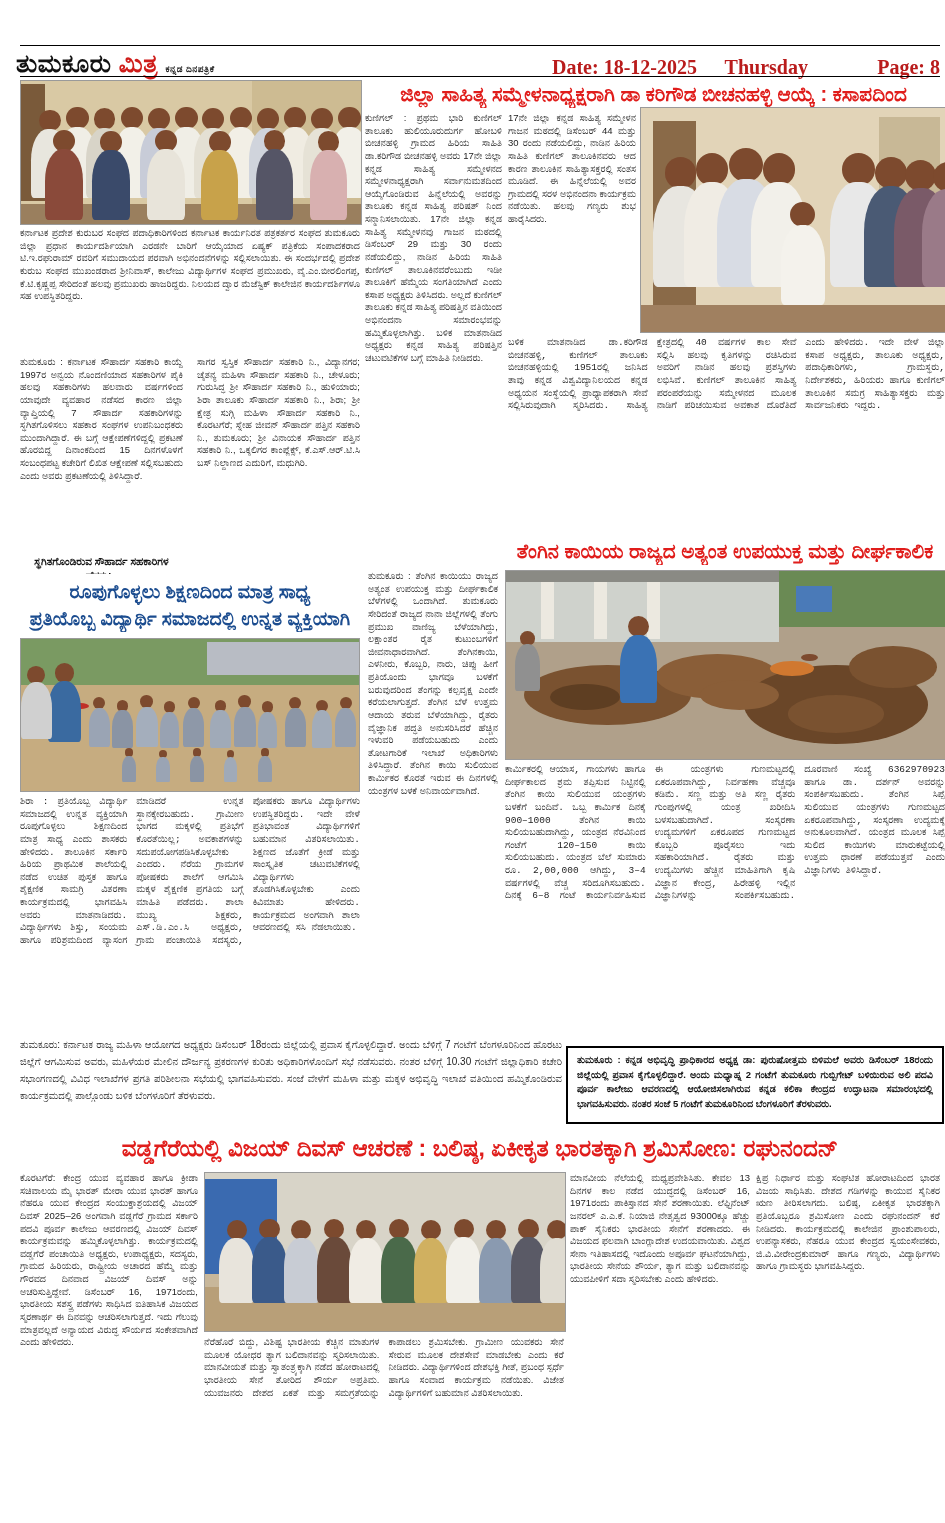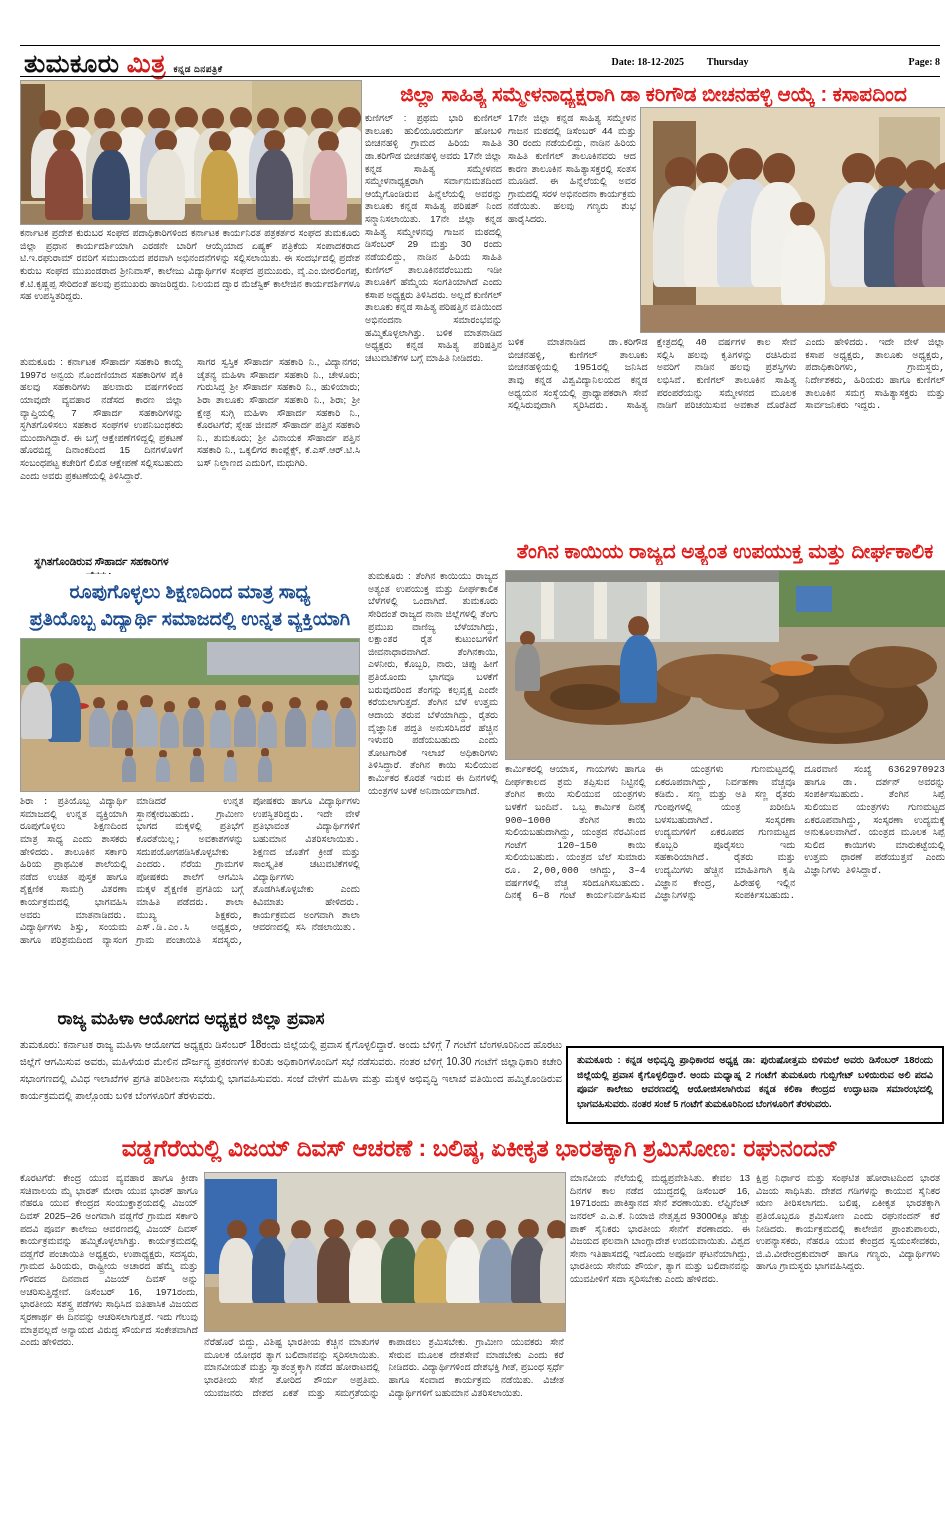--- a/index.html
+++ b/index.html
@@ -3,41 +3,41 @@
 <meta charset="utf-8">
 <style>
   html,body{margin:0;padding:0;background:#e8e8e8;}
   #page{position:relative;width:945px;height:1523px;background:#ffffff;margin:0 auto;
         font-family:"Liberation Sans","DejaVu Sans",sans-serif;color:#1d1d1d;overflow:hidden;}
   .abs{position:absolute;}
   .rule{background:#000;height:1px;}
   .masthead-title{font-weight:bold;font-size:25px;letter-spacing:0.5px;color:#111;}
   .masthead-title .red{color:#cf1d1a;}
   .masthead-tag{font-size:9px;font-weight:bold;color:#222;}
-  .dateline{font-family:"Liberation Serif","DejaVu Serif",serif;font-weight:bold;font-size:10px;color:#000000;}
+  .dateline{font-family:"Liberation Serif","DejaVu Serif",serif;font-weight:bold;font-size:20px;color:#b91c1c;}
   .body-text{font-size:9.5px;line-height:1.33;text-align:justify;overflow:hidden;color:#1d1d1d;
              word-break:break-word;}
   .hl{font-weight:bold;text-align:center;overflow:hidden;}
   .hl-red{color:#e01d1b;}
   .hl-blue{color:#1b4c8f;}
   .hl-black{color:#0d0d0d;}
   .subhead{font-size:10.5px;font-weight:bold;text-align:center;color:#111;line-height:1.3;}
   .photo{position:absolute;overflow:hidden;border:1px solid #9a9a9a;background:#cbb econ;}
   .cols3{column-count:3;column-gap:9px;font-family:Liberation Mono, monospace;}
   .cols2{column-count:2;column-gap:9px;}
   .boxed{border:2px solid #000;padding:5px 9px;font-weight:bold;font-size:9.5px;line-height:1.55;
          text-align:justify;overflow:hidden;color:#111;}
 </style>
 </head>
 <body>
 
 <div id="page">
 
   <div class="abs rule" style="left:20px;top:45px;width:920px;"></div>
-  <div class="abs masthead-title" style="left:24px;top:49px;">
+  <div class="abs masthead-title" style="left:16px;top:49px;">
     <span>ತುಮಕೂರು</span>
     <span class="red">ಮಿತ್ರ</span>
     <span class="masthead-tag">ಕನ್ನಡ ದಿನಪತ್ರಿಕೆ</span>
   </div>
   <div class="abs dateline" style="left:540px;top:56px;width:280px;text-align:center;">
     <span>Date: 18-12-2025</span>
     <span style="display:inline-block;width:18px;"></span>
     <span>Thursday</span>
   </div>
   <div class="abs dateline" style="left:850px;top:56px;width:90px;text-align:right;">Page: 8</div>
@@ -207,21 +207,20 @@
         <div style="position: absolute; left: 2.81534px; top: 0px; width: 7.77571px; height: 7.77571px; border-radius: 50%; background: rgb(125, 74, 46);"></div>
         <div style="position: absolute; left: 0px; top: 6.99814px; width: 13.4064px; height: 24.9219px; background: rgb(160, 170, 184); border-radius: 45% 45% 8% 8%;"></div>
       </div>
       <div style="position: absolute; left: 236.6px; top: 109.44px; width: 14.0448px; height: 33.44px;">
         <div style="position: absolute; left: 2.94941px; top: 0px; width: 8.14598px; height: 8.14598px; border-radius: 50%; background: rgb(125, 74, 46);"></div>
         <div style="position: absolute; left: 0px; top: 7.33139px; width: 14.0448px; height: 26.1086px; background: rgb(146, 156, 172); border-radius: 45% 45% 8% 8%;"></div>
       </div>
     </div>
   <div class="abs body-text cols3" style="left:20px;top:796px;width:340px;height:206px;">ಶಿರಾ : ಪ್ರತಿಯೊಬ್ಬ ವಿದ್ಯಾರ್ಥಿ ಸಮಾಜದಲ್ಲಿ ಉನ್ನತ ವ್ಯಕ್ತಿಯಾಗಿ ರೂಪುಗೊಳ್ಳಲು ಶಿಕ್ಷಣದಿಂದ ಮಾತ್ರ ಸಾಧ್ಯ ಎಂದು ಶಾಸಕರು ಹೇಳಿದರು. ತಾಲೂಕಿನ ಸರ್ಕಾರಿ ಹಿರಿಯ ಪ್ರಾಥಮಿಕ ಶಾಲೆಯಲ್ಲಿ ನಡೆದ ಉಚಿತ ಪುಸ್ತಕ ಹಾಗೂ ಶೈಕ್ಷಣಿಕ ಸಾಮಗ್ರಿ ವಿತರಣಾ ಕಾರ್ಯಕ್ರಮದಲ್ಲಿ ಭಾಗವಹಿಸಿ ಅವರು ಮಾತನಾಡಿದರು. ವಿದ್ಯಾರ್ಥಿಗಳು ಶಿಸ್ತು, ಸಂಯಮ ಹಾಗೂ ಪರಿಶ್ರಮದಿಂದ ವ್ಯಾಸಂಗ ಮಾಡಿದರೆ ಉನ್ನತ ಸ್ಥಾನಕ್ಕೇರಬಹುದು. ಗ್ರಾಮೀಣ ಭಾಗದ ಮಕ್ಕಳಲ್ಲಿ ಪ್ರತಿಭೆಗೆ ಕೊರತೆಯಿಲ್ಲ; ಅವಕಾಶಗಳನ್ನು ಸದುಪಯೋಗಪಡಿಸಿಕೊಳ್ಳಬೇಕು ಎಂದರು. ನೆರೆಯ ಗ್ರಾಮಗಳ ಪೋಷಕರು ಶಾಲೆಗೆ ಆಗಮಿಸಿ ಮಕ್ಕಳ ಶೈಕ್ಷಣಿಕ ಪ್ರಗತಿಯ ಬಗ್ಗೆ ಮಾಹಿತಿ ಪಡೆದರು. ಶಾಲಾ ಮುಖ್ಯ ಶಿಕ್ಷಕರು, ಎಸ್.ಡಿ.ಎಂ.ಸಿ ಅಧ್ಯಕ್ಷರು, ಗ್ರಾಮ ಪಂಚಾಯಿತಿ ಸದಸ್ಯರು, ಪೋಷಕರು ಹಾಗೂ ವಿದ್ಯಾರ್ಥಿಗಳು ಉಪಸ್ಥಿತರಿದ್ದರು. ಇದೇ ವೇಳೆ ಪ್ರತಿಭಾವಂತ ವಿದ್ಯಾರ್ಥಿಗಳಿಗೆ ಬಹುಮಾನ ವಿತರಿಸಲಾಯಿತು. ಶಿಕ್ಷಣದ ಜೊತೆಗೆ ಕ್ರೀಡೆ ಮತ್ತು ಸಾಂಸ್ಕೃತಿಕ ಚಟುವಟಿಕೆಗಳಲ್ಲಿ ವಿದ್ಯಾರ್ಥಿಗಳು ತೊಡಗಿಸಿಕೊಳ್ಳಬೇಕು ಎಂದು ಕಿವಿಮಾತು ಹೇಳಿದರು. ಕಾರ್ಯಕ್ರಮದ ಅಂಗವಾಗಿ ಶಾಲಾ ಆವರಣದಲ್ಲಿ ಸಸಿ ನೆಡಲಾಯಿತು.</div>
 
-  <div class="abs hl hl-black" style="left:20px;top:1006px;width:342px;height:26px;font-size:17px;line-height:26px;">ರಾಜ್ಯ ಮಹಿಳಾ ಆಯೋಗದ ಅಧ್ಯಕ್ಷರ ಜಿಲ್ಲಾ ಪ್ರವಾಸ</div>
   <div class="abs body-text" style="left:20px;top:1036px;width:542px;height:86px;font-size:10px;line-height:1.7;">ತುಮಕೂರು: ಕರ್ನಾಟಕ ರಾಜ್ಯ ಮಹಿಳಾ ಆಯೋಗದ ಅಧ್ಯಕ್ಷರು ಡಿಸೆಂಬರ್ 18ರಂದು ಜಿಲ್ಲೆಯಲ್ಲಿ ಪ್ರವಾಸ ಕೈಗೊಳ್ಳಲಿದ್ದಾರೆ. ಅಂದು ಬೆಳಿಗ್ಗೆ 7 ಗಂಟೆಗೆ ಬೆಂಗಳೂರಿನಿಂದ ಹೊರಟು ಜಿಲ್ಲೆಗೆ ಆಗಮಿಸುವ ಅವರು, ಮಹಿಳೆಯರ ಮೇಲಿನ ದೌರ್ಜನ್ಯ ಪ್ರಕರಣಗಳ ಕುರಿತು ಅಧಿಕಾರಿಗಳೊಂದಿಗೆ ಸಭೆ ನಡೆಸುವರು. ನಂತರ ಬೆಳಿಗ್ಗೆ 10.30 ಗಂಟೆಗೆ ಜಿಲ್ಲಾಧಿಕಾರಿ ಕಚೇರಿ ಸಭಾಂಗಣದಲ್ಲಿ ವಿವಿಧ ಇಲಾಖೆಗಳ ಪ್ರಗತಿ ಪರಿಶೀಲನಾ ಸಭೆಯಲ್ಲಿ ಭಾಗವಹಿಸುವರು. ಸಂಜೆ ವೇಳೆಗೆ ಮಹಿಳಾ ಮತ್ತು ಮಕ್ಕಳ ಅಭಿವೃದ್ಧಿ ಇಲಾಖೆ ವತಿಯಿಂದ ಹಮ್ಮಿಕೊಂಡಿರುವ ಕಾರ್ಯಕ್ರಮದಲ್ಲಿ ಪಾಲ್ಗೊಂಡು ಬಳಿಕ ಬೆಂಗಳೂರಿಗೆ ತೆರಳುವರು.</div>
 
   <div class="abs hl hl-red" style="left:362px;top:80px;width:583px;height:28px;font-size:20px;line-height:28px;">ಜಿಲ್ಲಾ ಸಾಹಿತ್ಯ ಸಮ್ಮೇಳನಾಧ್ಯಕ್ಷರಾಗಿ ಡಾ ಕರಿಗೌಡ ಬೀಚನಹಳ್ಳಿ ಆಯ್ಕೆ : ಕಸಾಪದಿಂದ ಅಭಿನಂದನೆ</div>
   <div class="abs body-text" style="left:365px;top:112px;width:137px;height:412px;">ಕುಣಿಗಲ್ : ಪ್ರಥಮ ಭಾರಿ ಕುಣಿಗಲ್ ತಾಲೂಕು ಹುಲಿಯೂರುದುರ್ಗ ಹೋಬಳಿ ಬೀಚನಹಳ್ಳಿ ಗ್ರಾಮದ ಹಿರಿಯ ಸಾಹಿತಿ ಡಾ.ಕರಿಗೌಡ ಬೀಚನಹಳ್ಳಿ ಅವರು 17ನೇ ಜಿಲ್ಲಾ ಕನ್ನಡ ಸಾಹಿತ್ಯ ಸಮ್ಮೇಳನದ ಸಮ್ಮೇಳನಾಧ್ಯಕ್ಷರಾಗಿ ಸರ್ವಾನುಮತದಿಂದ ಆಯ್ಕೆಗೊಂಡಿರುವ ಹಿನ್ನೆಲೆಯಲ್ಲಿ ಅವರನ್ನು ತಾಲೂಕು ಕನ್ನಡ ಸಾಹಿತ್ಯ ಪರಿಷತ್ ನಿಂದ ಸನ್ಮಾನಿಸಲಾಯಿತು. 17ನೇ ಜಿಲ್ಲಾ ಕನ್ನಡ ಸಾಹಿತ್ಯ ಸಮ್ಮೇಳನವು ಗಾಜನ ಮಠದಲ್ಲಿ ಡಿಸೆಂಬರ್ 29 ಮತ್ತು 30 ರಂದು ನಡೆಯಲಿದ್ದು, ನಾಡಿನ ಹಿರಿಯ ಸಾಹಿತಿ ಕುಣಿಗಲ್ ತಾಲೂಕಿನವರೆಂಬುದು ಇಡೀ ತಾಲೂಕಿಗೆ ಹೆಮ್ಮೆಯ ಸಂಗತಿಯಾಗಿದೆ ಎಂದು ಕಸಾಪ ಅಧ್ಯಕ್ಷರು ತಿಳಿಸಿದರು. ಅಲ್ಲದೆ ಕುಣಿಗಲ್ ತಾಲೂಕು ಕನ್ನಡ ಸಾಹಿತ್ಯ ಪರಿಷತ್ತಿನ ವತಿಯಿಂದ ಅಭಿನಂದನಾ ಸಮಾರಂಭವನ್ನು ಹಮ್ಮಿಕೊಳ್ಳಲಾಗಿತ್ತು. ಬಳಿಕ ಮಾತನಾಡಿದ ಅಧ್ಯಕ್ಷರು ಕನ್ನಡ ಸಾಹಿತ್ಯ ಪರಿಷತ್ತಿನ ಚಟುವಟಿಕೆಗಳ ಬಗ್ಗೆ ಮಾಹಿತಿ ನೀಡಿದರು.</div>
   <div class="abs body-text" style="left:508px;top:112px;width:128px;height:218px;">17ನೇ ಜಿಲ್ಲಾ ಕನ್ನಡ ಸಾಹಿತ್ಯ ಸಮ್ಮೇಳನ ಗಾಜನ ಮಠದಲ್ಲಿ ಡಿಸೆಂಬರ್ 44 ಮತ್ತು 30 ರಂದು ನಡೆಯಲಿದ್ದು, ನಾಡಿನ ಹಿರಿಯ ಸಾಹಿತಿ ಕುಣಿಗಲ್ ತಾಲೂಕಿನವರು ಆದ ಕಾರಣ ತಾಲೂಕಿನ ಸಾಹಿತ್ಯಾಸಕ್ತರಲ್ಲಿ ಸಂತಸ ಮೂಡಿದೆ. ಈ ಹಿನ್ನೆಲೆಯಲ್ಲಿ ಅವರ ಗ್ರಾಮದಲ್ಲಿ ಸರಳ ಅಭಿನಂದನಾ ಕಾರ್ಯಕ್ರಮ ನಡೆಯಿತು. ಹಲವು ಗಣ್ಯರು ಶುಭ ಹಾರೈಸಿದರು.</div>
   <div class="photo" style="left:640px;top:107px;width:305px;height:224px;background:#e2d4b8;">
       <div style="position: absolute; left: 0%; top: 0%; width: 100%; height: 100%; background: rgb(226, 212, 184);"></div>
       <div style="position: absolute; left: 4%; top: 6%; width: 14%; height: 84%; background: rgb(138, 106, 72);"></div>
       <div style="position: absolute; left: 78%; top: 4%; width: 20%; height: 58%; background: rgb(200, 184, 150);"></div>
       <div style="position: absolute; left: 0%; top: 88%; width: 100%; height: 12%; background: rgb(160, 128, 96);"></div>

